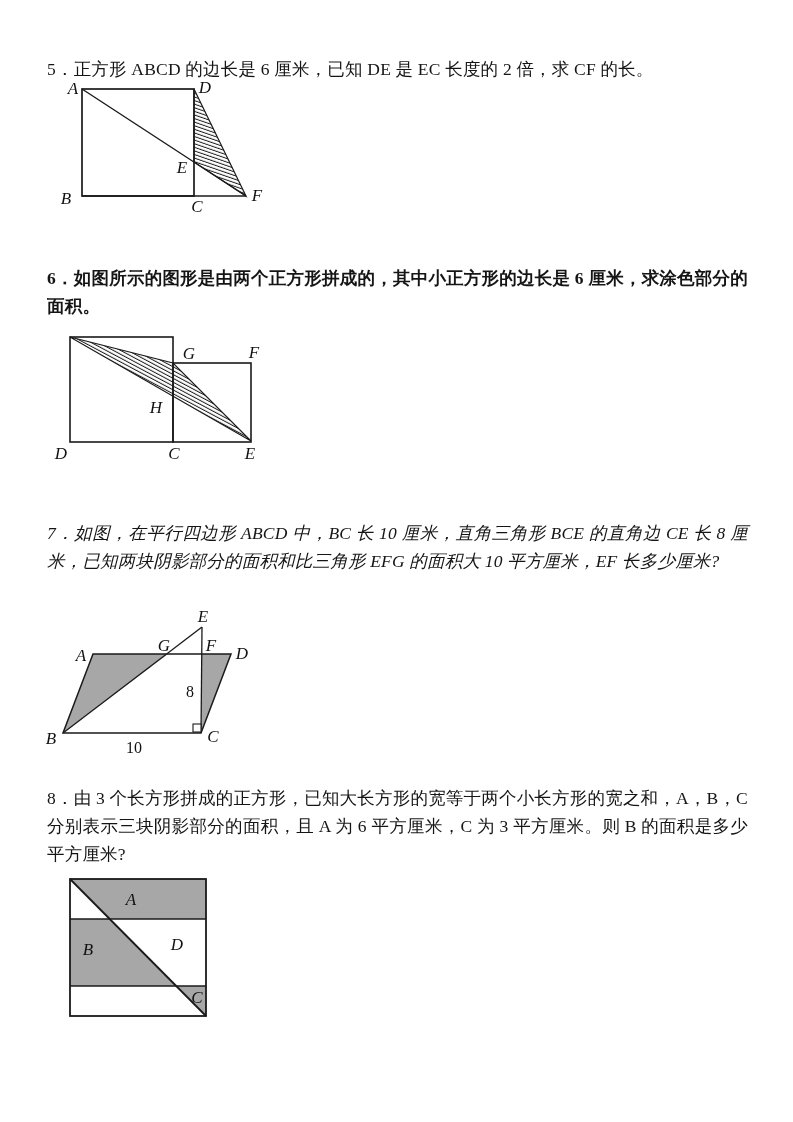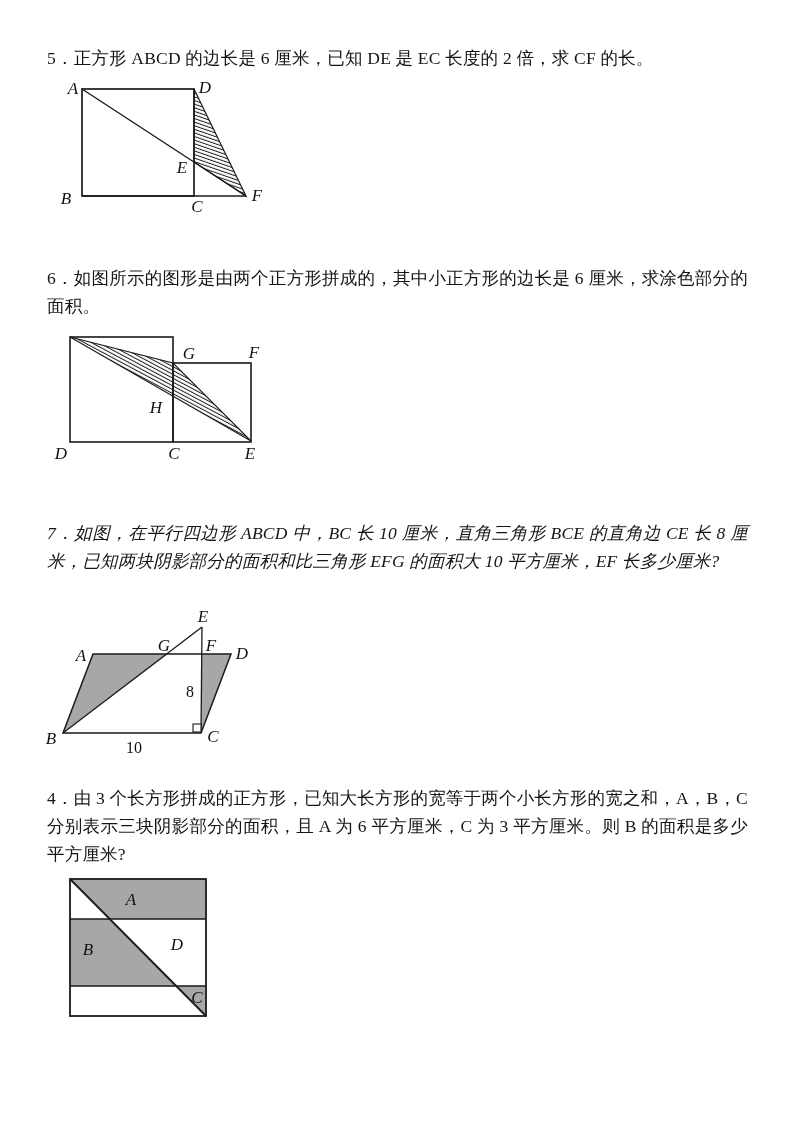--- a/index.html
+++ b/index.html
@@ -11,22 +11,22 @@
     color:#151515;
     overflow:hidden;
     margin:0 auto;
   }
   .prob {
     position:absolute; left:47px; width:701px; margin:0;
     font-size:17.5px; line-height:28px;
     text-align:justify;
     letter-spacing:0.2px;
   }
-  #p5-text { top:44px; }
-  #p6-text { top:264px; }
+  #p5-text { top:55px; }
+  #p6-text { top:264px;font-weight:bold; }
   #p7-text { top:519px;font-style:italic; }
   #p8-text { top:784px; }
   svg.fig { position:absolute; overflow:visible; }
   #fig5 { left:50px; top:72px; }
   #fig6 { left:45px; top:330px; }
   #fig7 { left:38px; top:608px; }
   #fig8 { left:58px; top:868px; }
   svg text {
     font-family:"Liberation Serif","DejaVu Serif",serif;
     font-size:17px; font-style:italic; fill:#111;
@@ -90,21 +90,21 @@
     <text x="81" y="661" text-anchor="middle">A</text>
     <text x="164" y="651" text-anchor="middle">G</text>
     <text x="211" y="651" text-anchor="middle">F</text>
     <text x="242" y="659" text-anchor="middle">D</text>
     <text x="51" y="744" text-anchor="middle">B</text>
     <text x="213" y="742" text-anchor="middle">C</text>
     <text class="num" x="190" y="697" text-anchor="middle">8</text>
     <text class="num" x="134" y="753" text-anchor="middle">10</text>
   </svg>
 
-  <p class="prob" id="p8-text">4．由 3 个长方形拼成的正方形，已知大长方形的宽等于两个小长方形的宽之和，A，B，C 分别表示三块阴影部分的面积，且 A 为 6 平方厘米，C 为 3 平方厘米。则 B 的面积是多少平方厘米?</p>
+  <p class="prob" id="p8-text">8．由 3 个长方形拼成的正方形，已知大长方形的宽等于两个小长方形的宽之和，A，B，C 分别表示三块阴影部分的面积，且 A 为 6 平方厘米，C 为 3 平方厘米。则 B 的面积是多少平方厘米?</p>
 
   <svg class="fig" id="fig8" width="157" height="156" viewBox="58 868 157 156" xmlns="http://www.w3.org/2000/svg">
     <path d="M70,879 L206,879 L206,919 L110,919 Z" fill="#a7a7a7" stroke="none"></path>
     <path d="M70,919 L110,919 L177,986 L70,986 Z" fill="#a7a7a7" stroke="none"></path>
     <path d="M177,986 L206,986 L206,1016 Z" fill="#a7a7a7" stroke="none"></path>
     <rect x="70" y="879" width="136" height="137" fill="none" stroke="#1a1a1a" stroke-width="1.8"></rect>
     <line x1="70" y1="919" x2="206" y2="919" stroke="#1a1a1a" stroke-width="1.6"></line>
     <line x1="70" y1="986" x2="206" y2="986" stroke="#1a1a1a" stroke-width="1.6"></line>
     <line x1="70" y1="879" x2="206" y2="1016" stroke="#1a1a1a" stroke-width="1.8"></line>
     <text x="131" y="905" text-anchor="middle">A</text>

